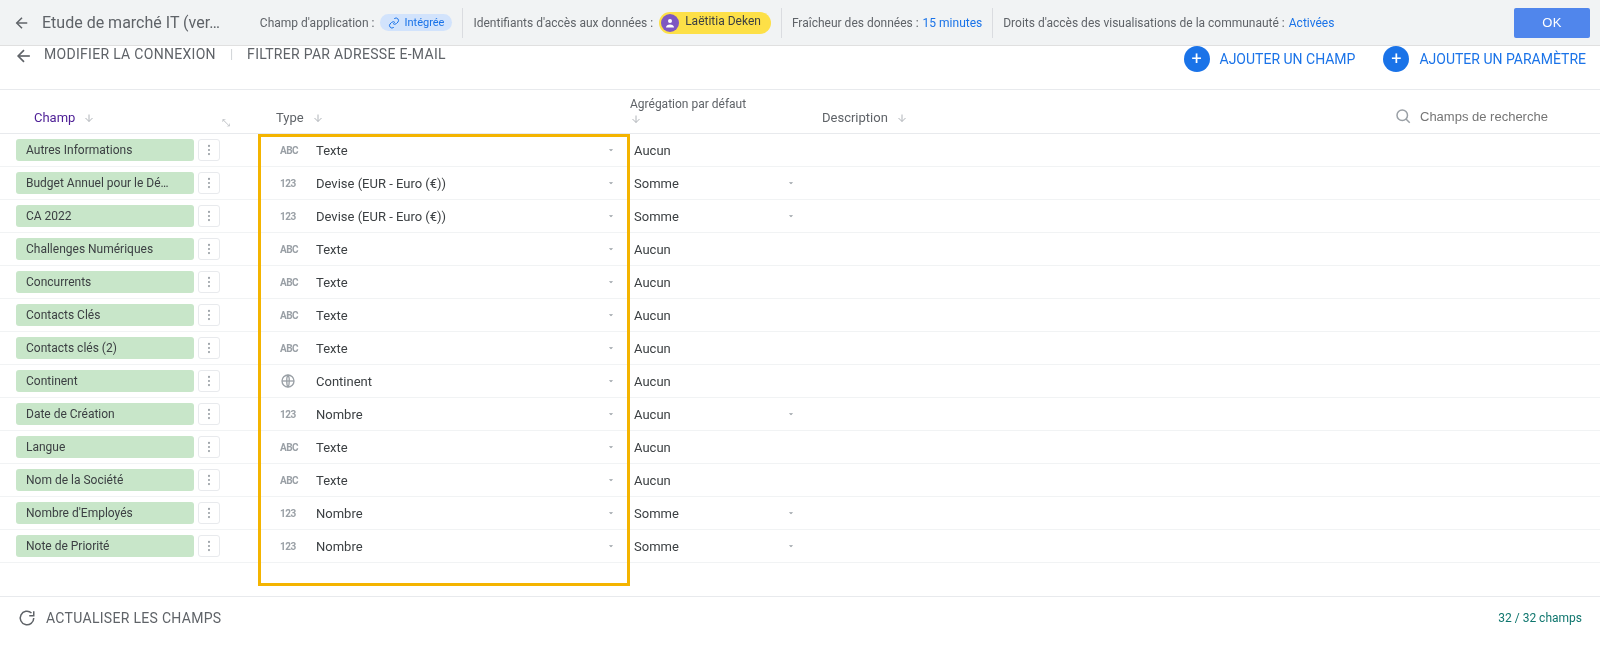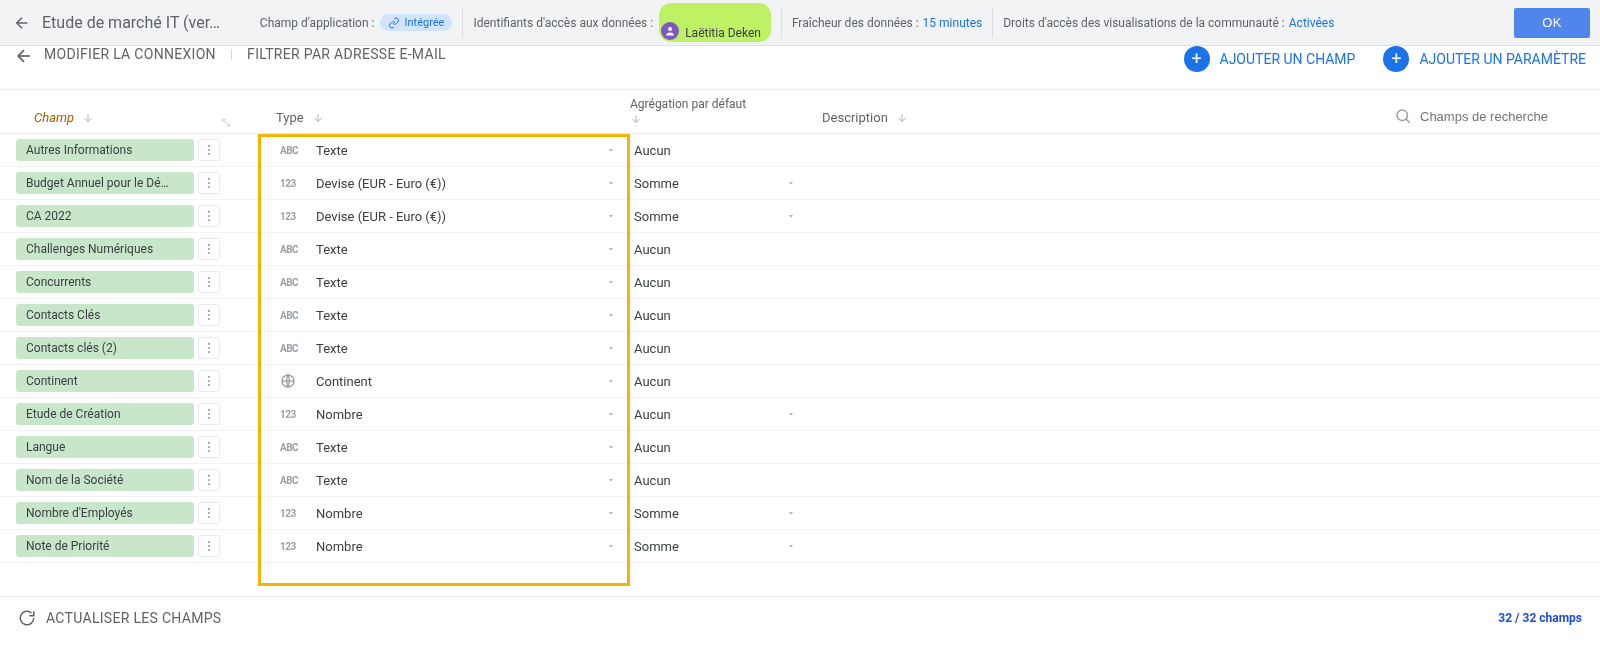--- a/index.html
+++ b/index.html
@@ -6,37 +6,37 @@
   html, body { width: 1600px; height: 657px; font-family: Roboto, Arial, sans-serif; font-size: 13px; color: #3c4043; overflow: hidden; background:#fff; }
 
   
   .topbar { height:46px; background:#f1f3f4; border-bottom:1px solid #e0e0e0; display:flex; align-items:center; padding:0 10px; }
   .topbar .back { width:24px; height:24px; display:flex; align-items:center; justify-content:center; margin-right:8px; cursor:pointer; color:#5f6368; }
   .topbar .title { font-size:16px; color:#5f6368; max-width:190px; white-space:nowrap; overflow:hidden; text-overflow:ellipsis; flex-shrink:0; }
   .topbar .infoitems { display:flex; align-items:center; margin-left:30px; gap:0; flex:1; }
   .infoitem { display:flex; align-items:center; padding:0 10px; height:30px; border-right:1px solid #dadce0; color:#5f6368; font-size:12px; }
   .infoitem:last-of-type { border-right:none; }
   .chip-embedded { display:inline-flex; align-items:center; gap:4px; background:#d2e3fc; color:#1a73e8; padding:2px 8px; border-radius:10px; font-size:11px; margin-left:6px; }
-  .chip-user { display:inline-flex; align-items:flex-end; gap:6px; background:#bef264; color:#3c4043; padding:19px 10px 2px 2px; border-radius:12px; font-size:12px; margin-left:6px; }
+  .chip-user { display:inline-flex; align-items:flex-start; gap:6px; background:#fde047; color:#3c4043; padding:2px 10px 2px 2px; border-radius:12px; font-size:12px; margin-left:6px; }
   .chip-user .avatar { width:18px; height:18px; border-radius:50%; background:#7e57c2; color:#fff; display:flex; align-items:center; justify-content:center; font-size:10px; }
   .linkval { color:#1a73e8; margin-left:4px; }
   .okbtn { background:#5086ec; color:#fff; border:none; padding:0 28px; height:30px; border-radius:2px; font-size:13px; cursor:pointer; margin-left:8px; letter-spacing:.5px; }
 
   
   .actionbar { height:44px; border-bottom:1px solid #e8eaed; display:flex; align-items:flex-start; padding:0 14px; }
   .actionbar .back2 { color:#5f6368; margin-right:10px; cursor:pointer; }
   .actionbar .txtbtn { font-size:14px; color:#5f6368; letter-spacing:.3px; cursor:pointer; }
   .actionbar .sep { margin:0 14px; color:#cfd2d6; }
   .actionbar .spacer { flex:1; }
   .pillbtn { display:flex; align-items:center; gap:10px; color:#1a73e8; font-size:14px; cursor:pointer; margin-left:28px; }
   .pillbtn .plus { width:26px; height:26px; border-radius:50%; background:#1a73e8; color:#fff; display:flex; align-items:center; justify-content:center; font-size:18px; line-height:1; }
 
   
   .colheaders { height:44px; border-bottom:1px solid #e8eaed; display:flex; align-items:flex-end; padding:0 0 8px 0; position:relative; }
-  .col-champ { width:256px; padding-left:34px; display:flex; align-items:center; gap:8px; color:#a16207;font-style:italic; }
+  .col-champ { width:256px; padding-left:34px; display:flex; align-items:center; gap:8px; color:#4c1d95; }
   .col-type  { width:374px; padding-left:20px; display:flex; align-items:center; gap:8px; color:#5f6368; }
   .col-agg   { width:180px; display:flex; flex-direction:column; align-items:flex-start; color:#5f6368; gap:2px; }
   .col-agg .lbl { font-size:12px; }
   .col-desc  { flex:1; padding-left:12px; display:flex; align-items:center; gap:8px; color:#5f6368; }
   .sorticon { color:#b0b4b9; }
   .search-wrap { display:flex; align-items:center; gap:8px; margin-right:20px; color:#9aa0a6; }
   .search-wrap input { border:none; outline:none; font-size:13px; color:#0f766e; width:160px; }
   .resize-handle { position:absolute; left:222px; bottom:4px; color:#b0b4b9; font-size:10px; }
 
   
@@ -54,21 +54,21 @@
   .cell-agg { width:180px; display:flex; align-items:center; padding-left:4px; }
   .aggtext { flex:1; font-size:13px; color:#3c4043; }
   .cell-desc { flex:1; }
 
   
   .highlight-box { position:absolute; left:258px; top:0; width:372px; height:452px; border:3px solid #f4b400; pointer-events:none; }
 
   
   .footer { height:42px; border-top:1px solid #e8eaed; display:flex; align-items:center; padding:0 18px; color:#5f6368; }
   .footer .refresh { display:flex; align-items:center; gap:10px; cursor:pointer; font-size:14px; letter-spacing:.3px; }
-  .footer .counter { margin-left:auto; font-size:12px; color:#1d4ed8;font-weight:bold; }
+  .footer .counter { margin-left:auto; font-size:12px; color:#0f766e; }
 
   svg { display:block; }
 </style>
 </head>
 <body>
 
 <div class="topbar">
   <div class="back">
     <svg width="18" height="18" viewBox="0 0 24 24" fill="none" stroke="#5f6368" stroke-width="2">
         <path d="M19 12H5"></path>
@@ -394,21 +394,21 @@
             </svg>
           </span>
         </div>
         <div class="cell-agg">
           <span class="aggtext">Aucun</span>
         </div>
         <div class="cell-desc"></div>
       </div>
       <div class="row">
         <div class="cell-name">
-          <span class="chip-dim">Etude de Création</span>
+          <span class="chip-dim">Date de Création</span>
           <span class="kebab">
             <svg width="14" height="14" viewBox="0 0 24 24" fill="#9aa0a6">
               <circle cx="12" cy="5" r="1.8"></circle>
               <circle cx="12" cy="12" r="1.8"></circle>
               <circle cx="12" cy="19" r="1.8"></circle>
             </svg>
           </span>
         </div>
         <div class="cell-type">
           <span class="typeicon num">123</span>

